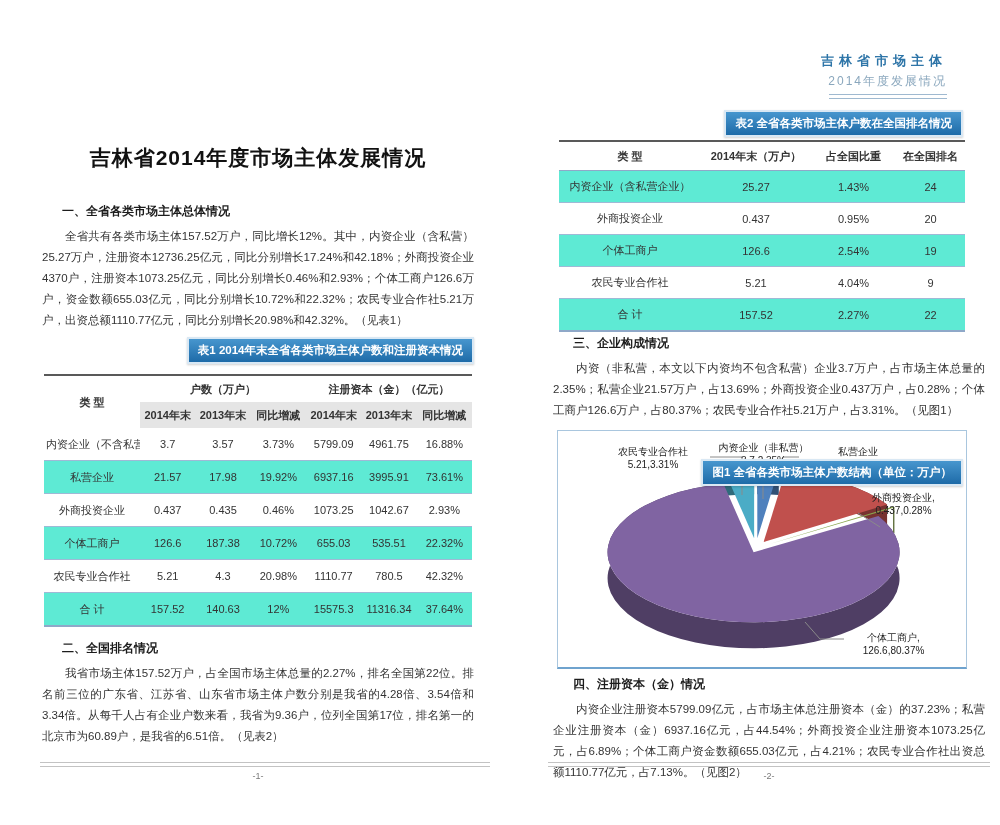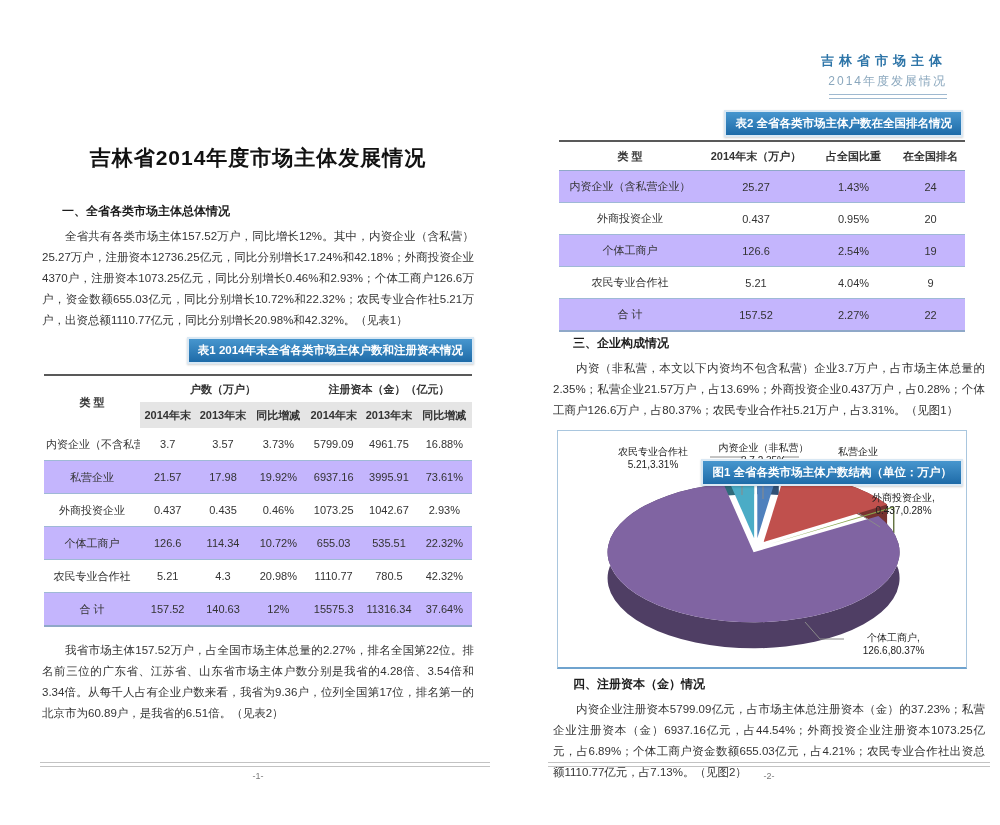--- a/index.html
+++ b/index.html
@@ -13,21 +13,21 @@
   .sec{position:absolute;left:0;right:0;}
   .sec-heading{font-weight:bold;font-size:12px;color:#1c1c1c;padding-left:20px;margin:0 0 6px 0;}
   .sec-body{font-size:11.5px;line-height:21px;text-align:justify;text-indent:2em;margin:0;color:#333;}
 
   .tbl-titlebar{position:absolute;height:23px;line-height:23px;background:linear-gradient(#4796CE,#1E6BA8);color:#fff;font-size:11.5px;font-weight:bold;text-align:center;padding:0 9px;border:2px solid #D9E8F4;box-shadow:0 1px 2px rgba(0,0,0,.18);white-space:nowrap;}
 
   table{border-collapse:collapse;table-layout:fixed;font-size:11px;color:#333;}
   th,td{text-align:center;padding:0 2px;overflow:hidden;white-space:nowrap;}
   .datatable{border-top:2px solid #595959;border-bottom:2px solid #8FA8C8;}
   .datatable td{height:32px;border-bottom:1px solid #9FB9D6;}
-  .datatable tr.alt{background:#c4b5fd;}
+  .datatable tr.alt{background:#5eead4;}
   #table1{position:absolute;top:374px;left:2px;width:428px;}
   #table1 th{font-weight:bold;height:26px;}
   #table1 tr.h2 th{background:#e5e5e5;margin-top:16px;}
   #table1 th.typecol{background:#fff;}
   #table2{position:absolute;top:140px;left:6px;width:406px;}
   #table2 thead th{font-weight:bold;height:28px;border-bottom:1px solid #8FA8C8;}
   #table2 td{height:31px;}
 
   .footer-line{position:absolute;top:762px;height:3px;border-top:1px solid #c3c3c3;border-bottom:1px solid #c3c3c3;}
   .page-num{position:absolute;top:771px;left:0;right:0;text-align:center;font-size:9px;color:#787878;}
@@ -106,21 +106,21 @@
           <td>0.437</td>
           <td>0.435</td>
           <td>0.46%</td>
           <td>1073.25</td>
           <td>1042.67</td>
           <td>2.93%</td>
         </tr>
         <tr class="alt">
           <td>个体工商户</td>
           <td>126.6</td>
-          <td>114.34</td>
+          <td>187.38</td>
           <td>10.72%</td>
           <td>655.03</td>
           <td>535.51</td>
           <td>22.32%</td>
         </tr>
         <tr>
           <td>农民专业合作社</td>
           <td>5.21</td>
           <td>4.3</td>
           <td>20.98%</td>
@@ -134,20 +134,21 @@
           <td>140.63</td>
           <td>12%</td>
           <td>15575.3</td>
           <td>11316.34</td>
           <td>37.64%</td>
         </tr>
       </tbody>
   </table>
 
   <div class="sec" style="top:640px;">
+    <p class="sec-heading">二、全国排名情况</p>
     <p class="sec-body">我省市场主体157.52万户，占全国市场主体总量的2.27%，排名全国第22位。排名前三位的广东省、江苏省、山东省市场主体户数分别是我省的4.28倍、3.54倍和3.34倍。从每千人占有企业户数来看，我省为9.36户，位列全国第17位，排名第一的北京市为60.89户，是我省的6.51倍。（见表2）</p>
   </div>
 
   <div class="footer-line" style="left:-2px;right:-16px;"></div>
   <div class="page-num">-1-</div>
 </div>
 
 <div class="page" id="page-right">
   <div class="rp-header">
     <div class="rp-h1">吉林省市场主体</div>

